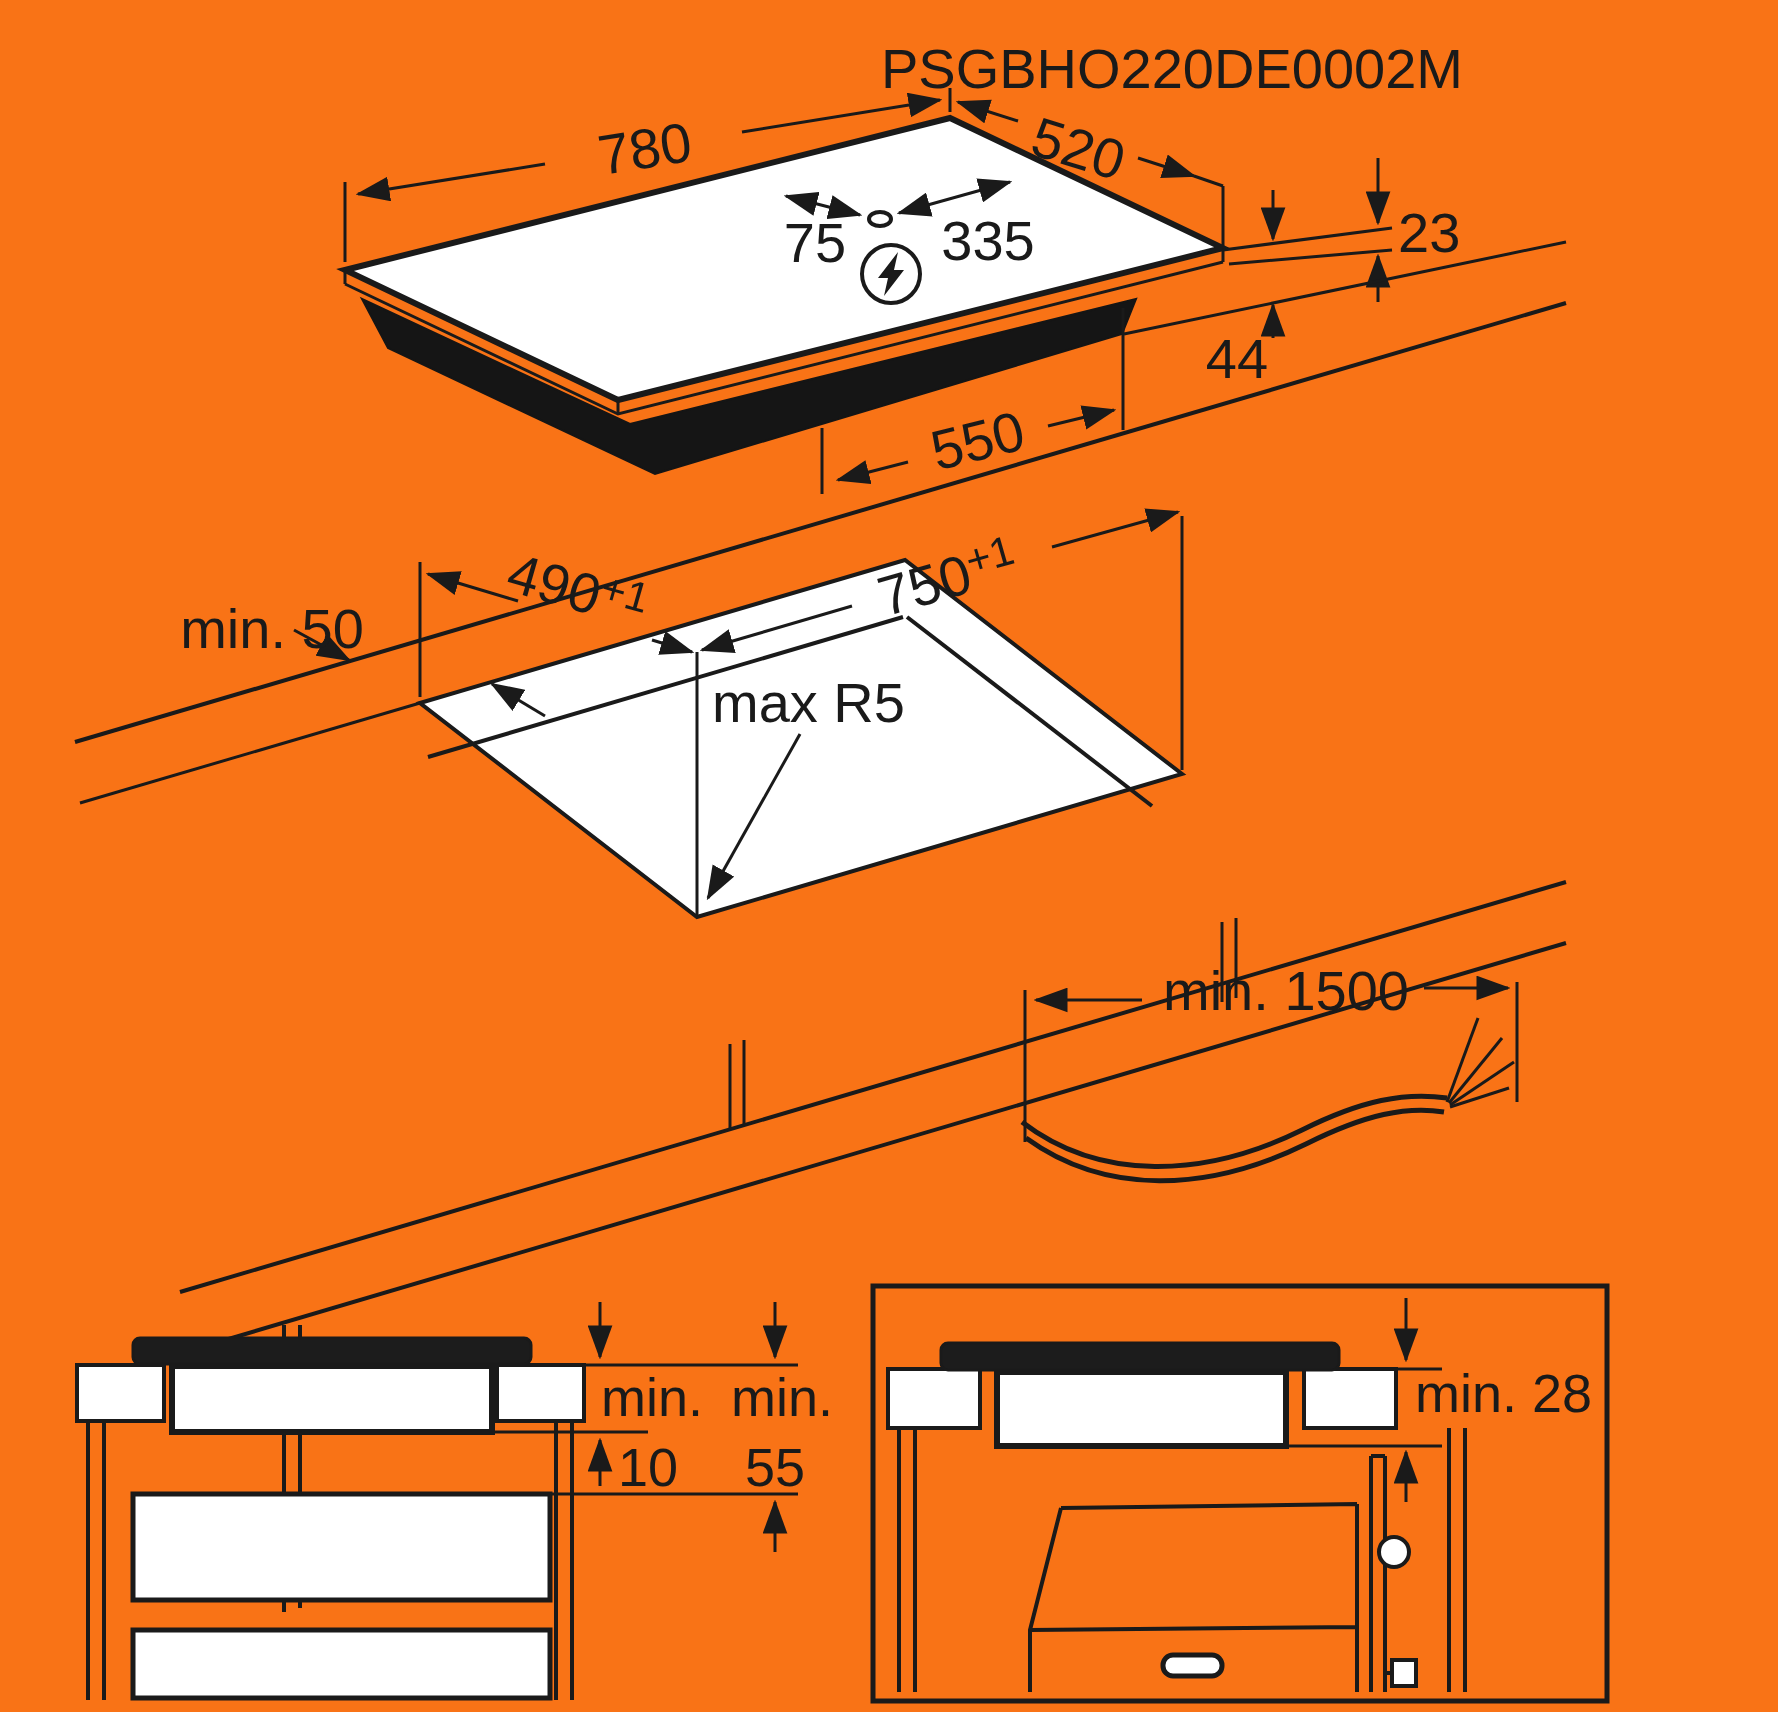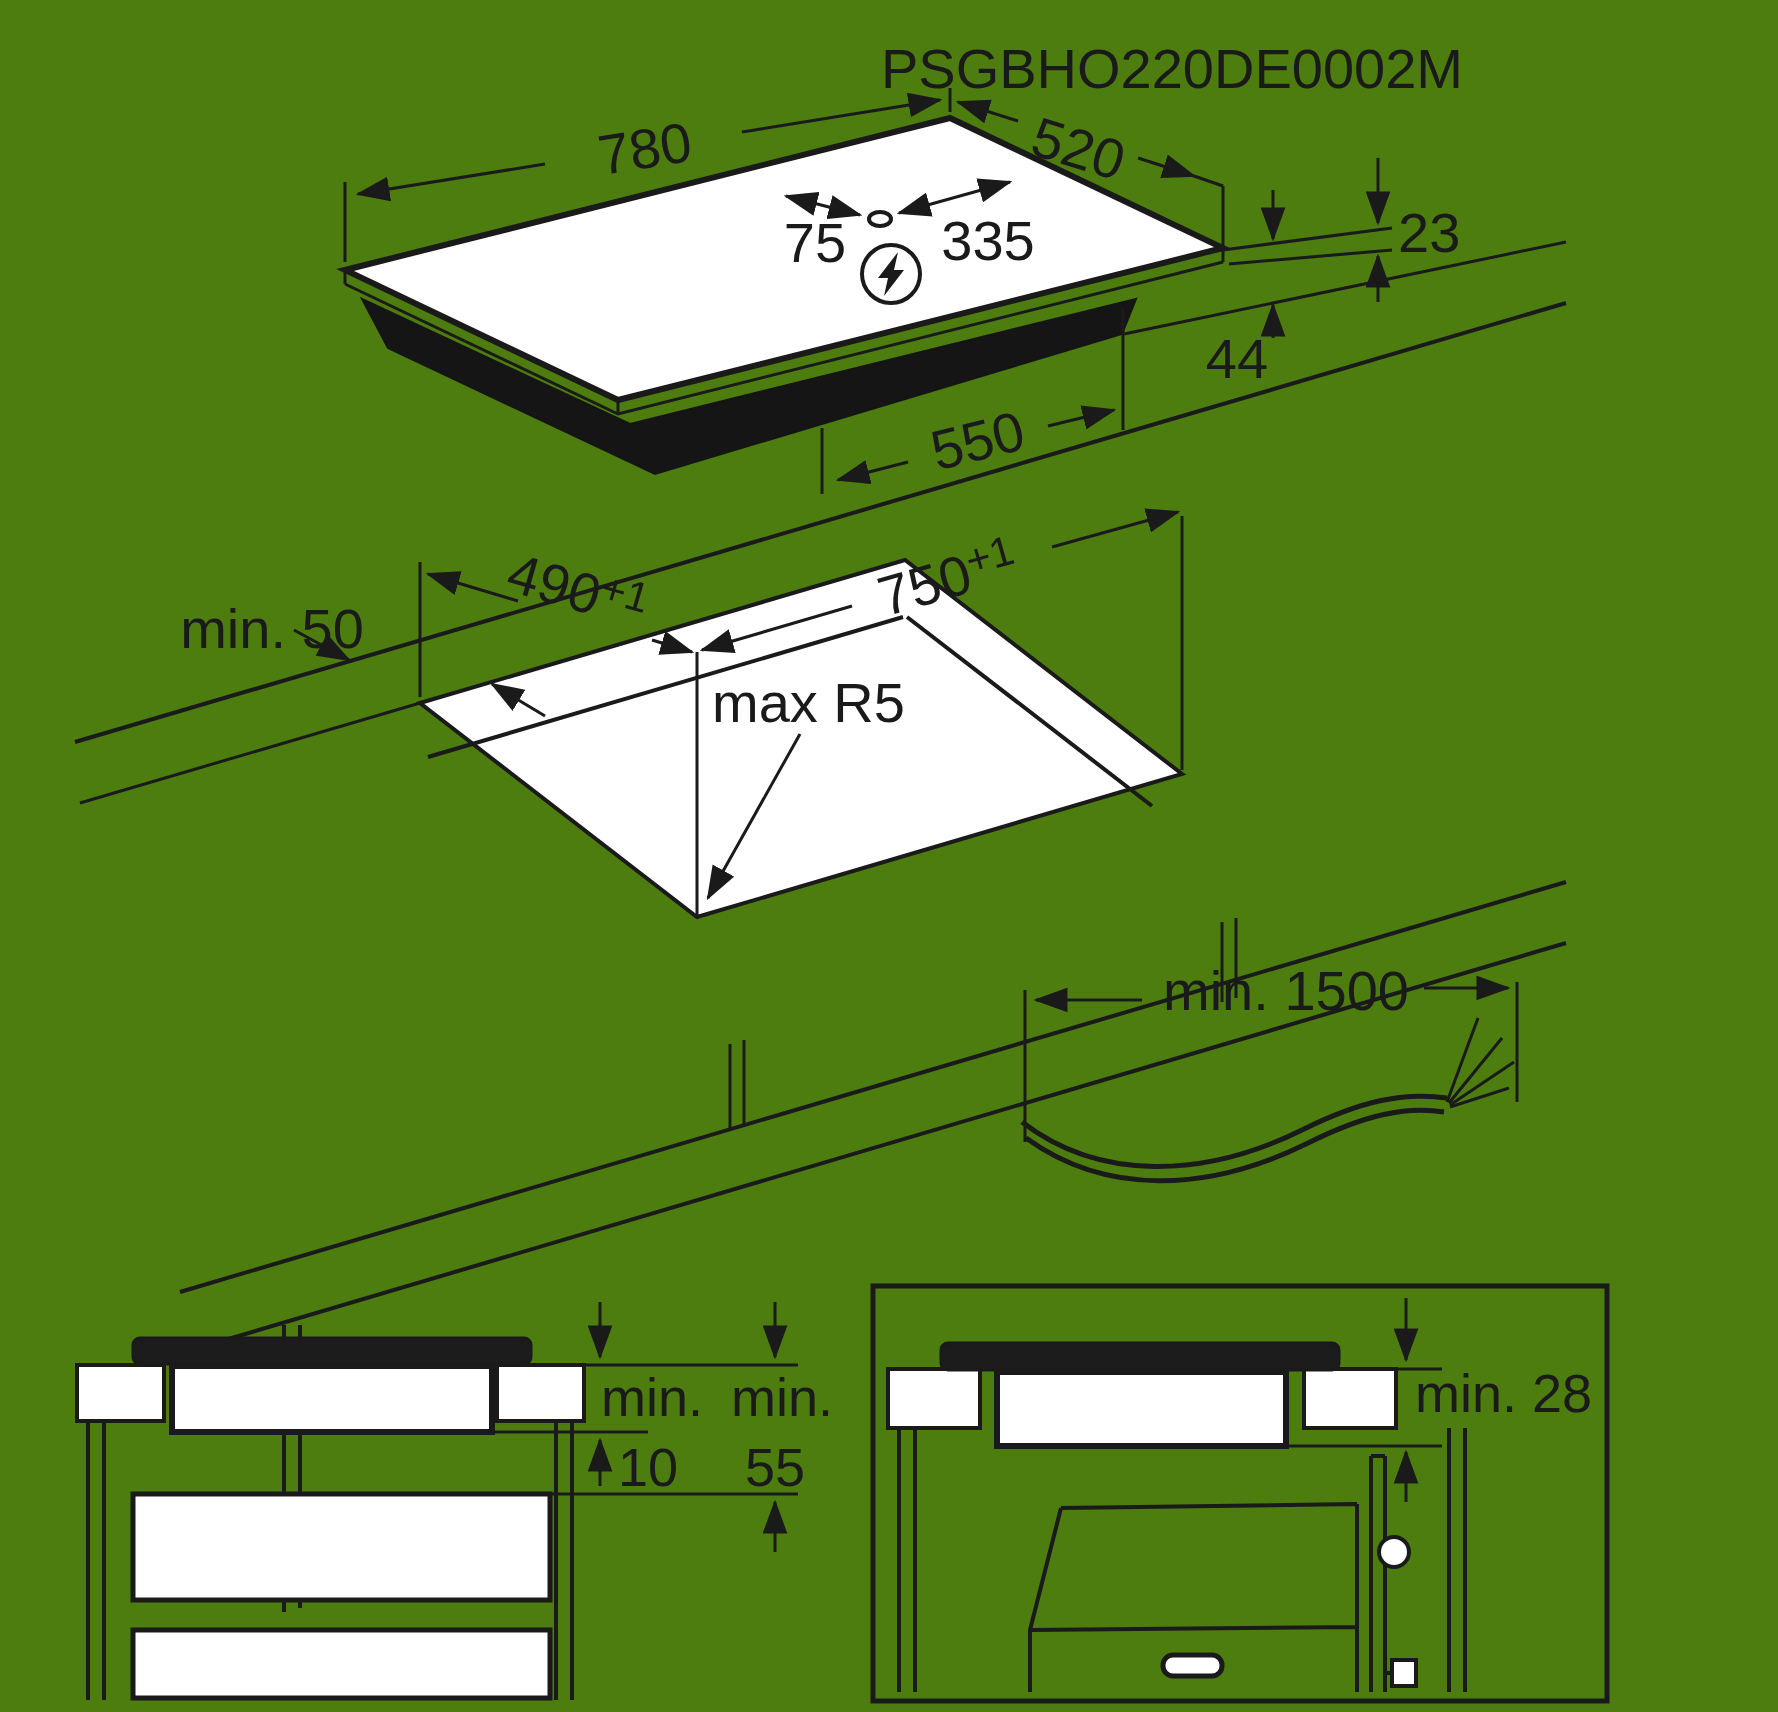--- a/index.html
+++ b/index.html
@@ -1,16 +1,16 @@
 <!DOCTYPE html>
 <html><head>
 <meta charset="utf-8">
 <style>
   html,body{margin:0;padding:0;background:#fdfdfd;}
-  .page{width:1778px;height:1712px;position:relative;background:#4d7c0f;}
+  .page{width:1778px;height:1712px;position:relative;background:#f97316;}
   svg{display:block;}
   svg text{font-family:"Liberation Sans","DejaVu Sans",sans-serif;fill:#1a1a1a;}
   .ln{stroke:#1a1a1a;fill:none;stroke-linecap:butt;}
   .w3{stroke-width:3;}
   .w4{stroke-width:4;}
   .w5{stroke-width:5;}
   .w6{stroke-width:6;}
   .fw{fill:#ffffff;}
   .dark{fill:#1c1c1c;stroke:#1a1a1a;stroke-width:3;}
   .bodyfill{fill:#151515;stroke:#151515;stroke-width:2;}

